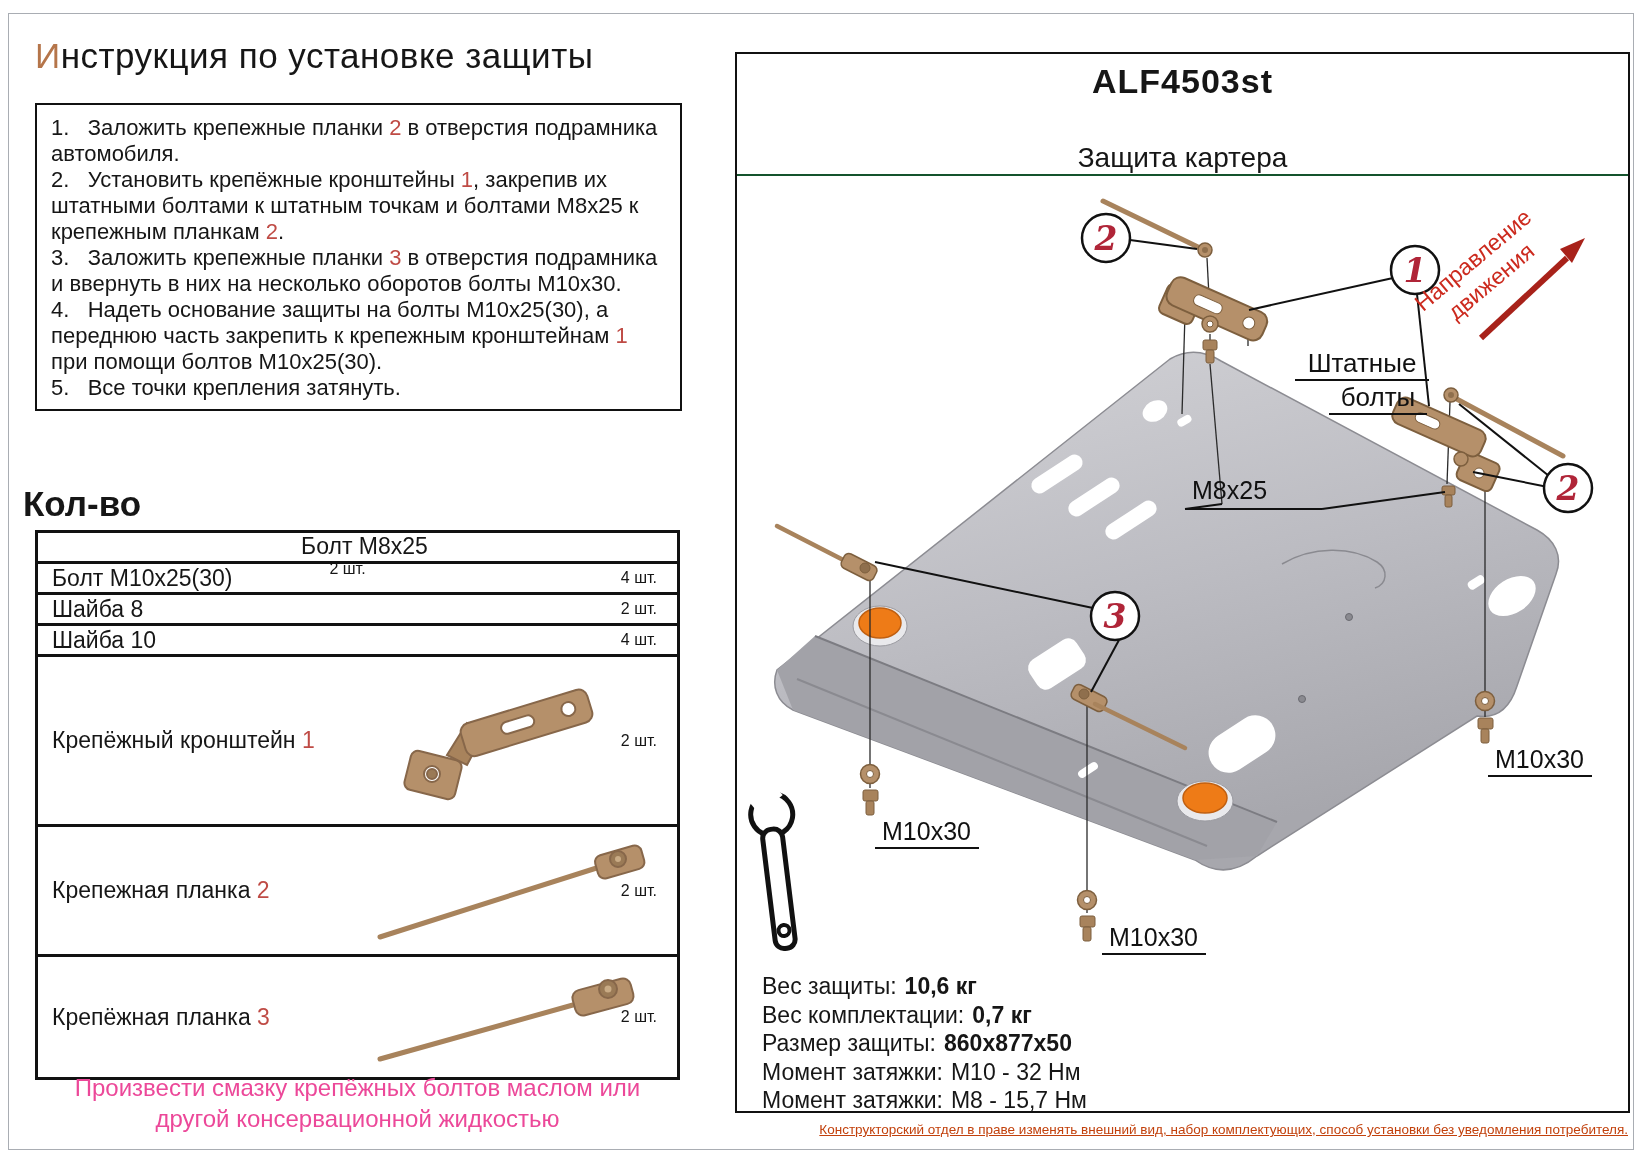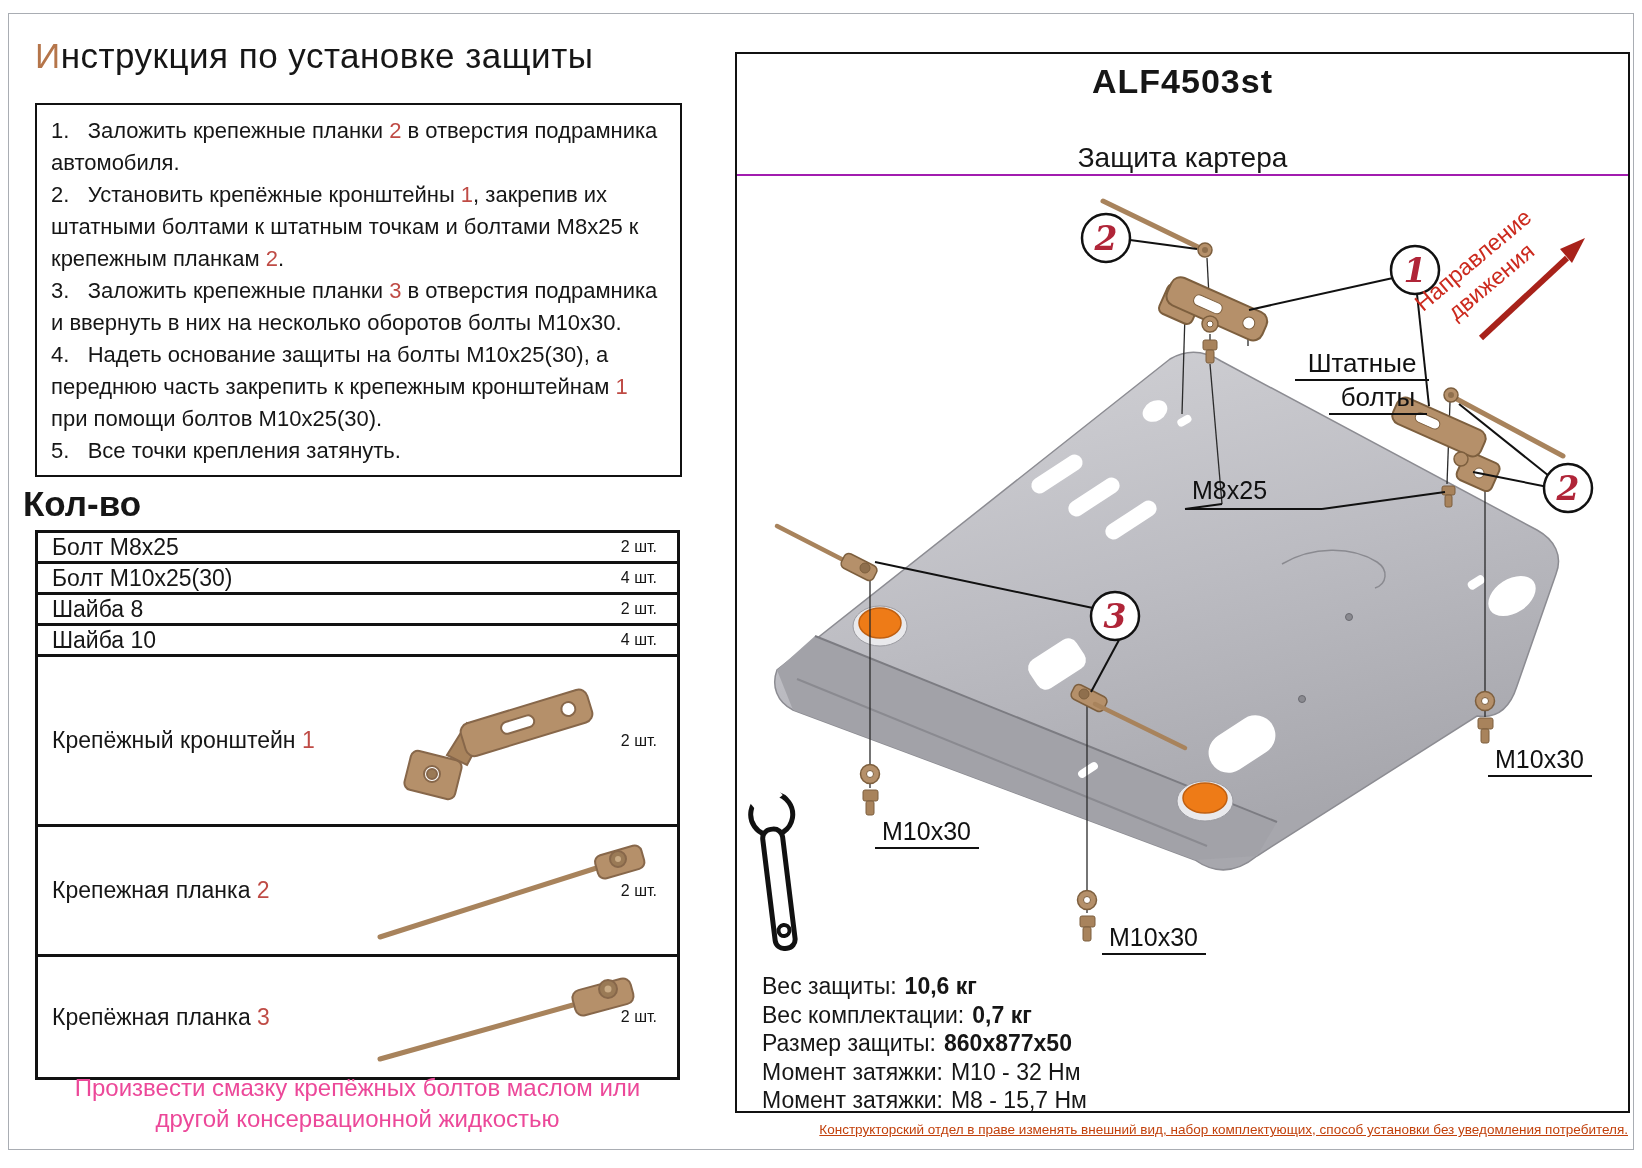--- a/index.html
+++ b/index.html
@@ -6,41 +6,41 @@
   .page{
     position:relative;width:1642px;height:1168px;background:#fff;overflow:hidden;
     font-family:"Liberation Sans",sans-serif;color:#161616;
   }
   .frame{position:absolute;left:8px;top:13px;width:1624px;height:1135px;border:1px solid #a9adb3;}
   
   .title{position:absolute;left:35px;top:36px;font-size:35px;letter-spacing:.5px;}
   .title .first{color:#b5754a;}
   .instructions-box{
     position:absolute;left:35px;top:103px;width:617px;border:2px solid #111;
-    padding:10px 12px 8px 14px;font-size:22px;line-height:32px;
+    padding:10px 12px 8px 14px;font-size:22px;line-height:26px;
   }
   .instr-item{white-space:pre-wrap;}
   .red-num{color:#bf4b45;}
   .parts-header{position:absolute;left:23px;top:484px;width:657px;display:flex;justify-content:space-between;}
   .parts-header span{font-size:35px;font-weight:bold;}
   .parts-table{position:absolute;left:35px;top:530px;width:639px;border:3px solid #111;}
   .p-row{position:relative;display:flex;align-items:center;border-top:3px solid #111;}
-  .p-row:first-child{border-top:none;}
+  .p-row:first-child{border-top:none;flex-direction:column;}
   .p-row.small{height:28px;}
   .p-row .p-name{padding-left:14px;font-size:23px;flex:1;}
   .p-row .p-qty{padding-right:20px;font-size:16px;text-align:right;}
   .p-row.tall .p-name,.p-row.tall .p-qty{position:relative;z-index:2;}
   .row-image{position:absolute;z-index:1;}
   .note{
     position:absolute;left:35px;top:1072px;width:645px;text-align:center;
     color:#ec4899;font-size:24px;line-height:31px;
   }
   
   .panel{position:absolute;left:735px;top:52px;width:895px;height:1061px;border:2px solid #111;box-sizing:border-box;}
-  .panel-header{position:relative;height:120px;border-bottom:2px solid #a21caf;}
+  .panel-header{position:relative;height:120px;border-bottom:2px solid #14532d;}
   .p-code{position:absolute;top:8px;width:100%;text-align:center;font-size:34px;font-weight:bold;letter-spacing:1px;}
   .p-meta{position:absolute;top:58px;left:20px;right:18px;display:flex;justify-content:space-between;font-size:23px;}
   .p-sub{position:absolute;top:88px;width:100%;text-align:center;font-size:28px;}
   .diagram{position:absolute;left:0;top:120px;width:891px;height:790px;}
   .specs{position:absolute;left:25px;top:918px;font-size:23px;line-height:28.5px;}
   .spec-line .lab{}
   .spec-line .val{margin-left:8px;}
   .spec-line .val.b{font-weight:bold;}
   .footer{position:absolute;top:1122px;right:14px;font-size:13.5px;color:#c2410c;text-decoration:underline;}
   svg text{font-family:"Liberation Sans",sans-serif;}

